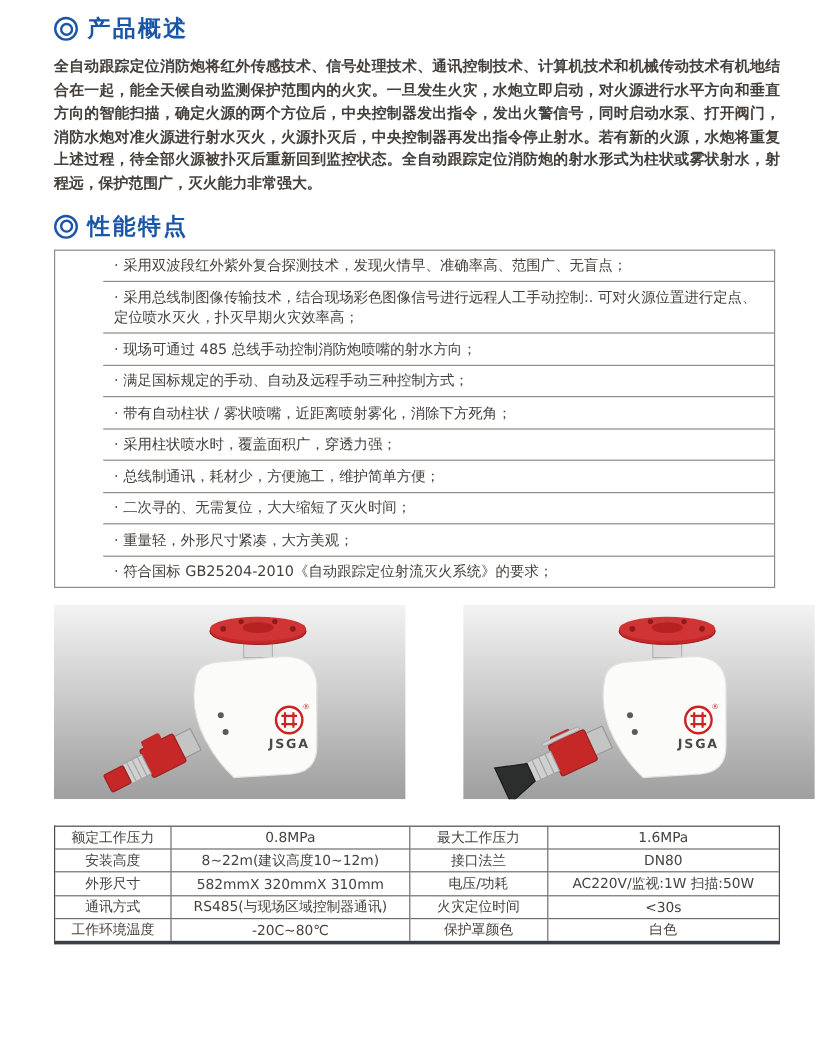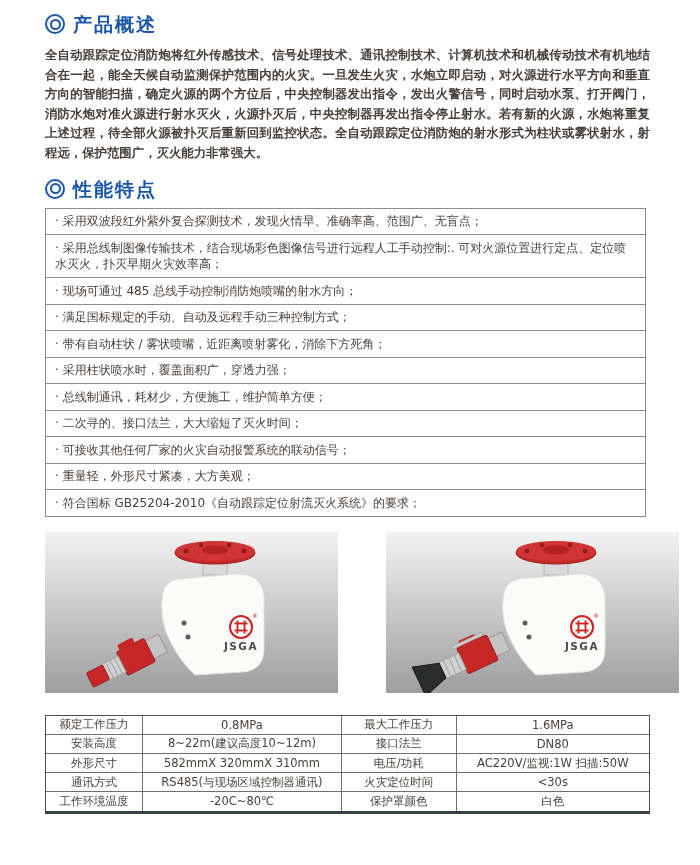--- a/index.html
+++ b/index.html
@@ -21,21 +21,21 @@
   }
   .htext{color:#1a56a8;font-size:19px;font-weight:bold;letter-spacing:2px;line-height:24px;}
 
   
   .overview-body{
     margin:9px 0 14px 0;font-size:12.4px;line-height:19.6px;color:#45403c;
     text-align:justify;font-weight:700;
   }
 
   
-  .feat-box{border:1px solid #8f8b87;margin:7px 4px 14px 0;}
+  .feat-box{border:1px solid #8f8b87;margin:7px 4px 14px 0;padding-left:40px;}
   .feat-row{
     padding:4.5px 9px;font-size:12px;line-height:16.5px;color:#453f3b;
     border-bottom:1px solid #8f8b87;font-weight:500;
   }
   .feat-row:last-child{border-bottom:none;}
 
   
   .figs{display:flex;gap:19px;margin:12px 0 22px 0;}
   .fig{width:322px;height:162px;flex:0 0 auto;}
   .fig svg{display:block;}
@@ -70,22 +70,21 @@
     <span class="htext">性能特点</span>
   </div>
   <div class="feat-box">
     <div class="feat-row">· 采用双波段红外紫外复合探测技术，发现火情早、准确率高、范围广、无盲点；</div>
     <div class="feat-row">· 采用总线制图像传输技术，结合现场彩色图像信号进行远程人工手动控制:. 可对火源位置进行定点、定位喷水灭火，扑灭早期火灾效率高；</div>
     <div class="feat-row">· 现场可通过 485 总线手动控制消防炮喷嘴的射水方向；</div>
     <div class="feat-row">· 满足国标规定的手动、自动及远程手动三种控制方式；</div>
     <div class="feat-row">· 带有自动柱状 / 雾状喷嘴，近距离喷射雾化，消除下方死角；</div>
     <div class="feat-row">· 采用柱状喷水时，覆盖面积广，穿透力强；</div>
     <div class="feat-row">· 总线制通讯，耗材少，方便施工，维护简单方便；</div>
-    <div class="feat-row">· 二次寻的、接口法兰，大大缩短了灭火时间；</div>
-    <div class="feat-row">· 可接收其他任何厂家的火灾自动报警系统的联动信号；</div>
+    <div class="feat-row">· 二次寻的、无需复位，大大缩短了灭火时间；</div>
     <div class="feat-row">· 重量轻，外形尺寸紧凑，大方美观；</div>
     <div class="feat-row">· 符合国标 GB25204-2010《自动跟踪定位射流灭火系统》的要求；</div>
   </div>
 
   <div class="figs">
 
     <div class="fig">
       <svg width="293" height="162" viewBox="0 0 293 162" xmlns="http://www.w3.org/2000/svg">
         <defs>
           <linearGradient id="bg1" x1="0" y1="0" x2="0" y2="1">

